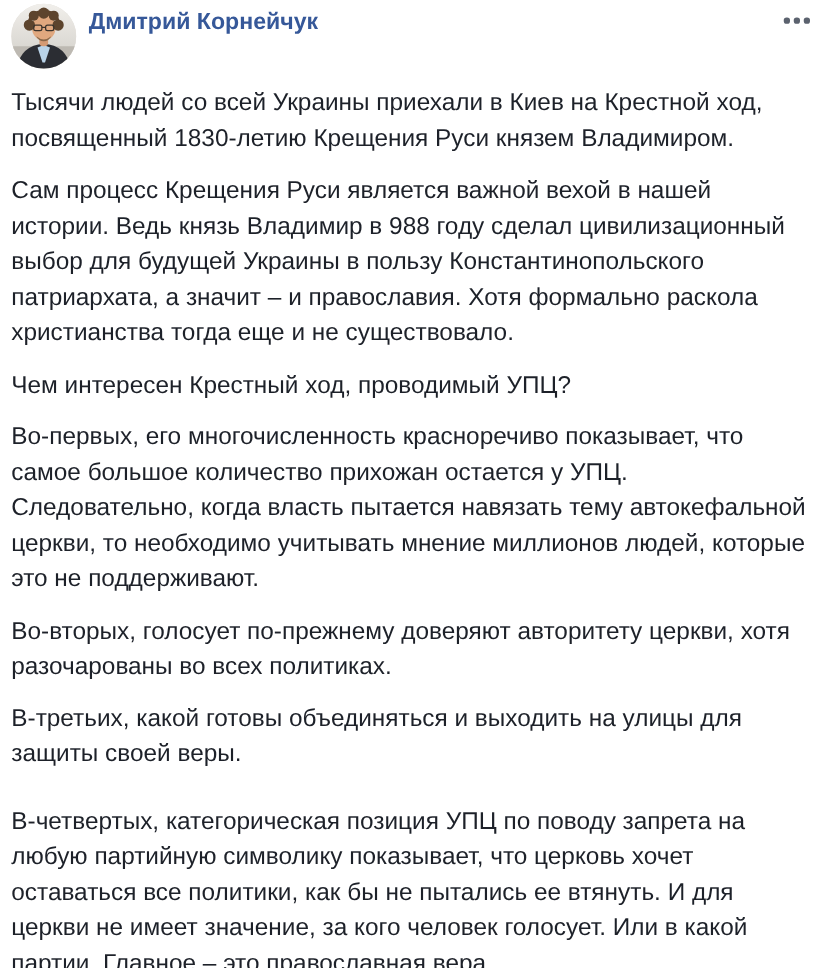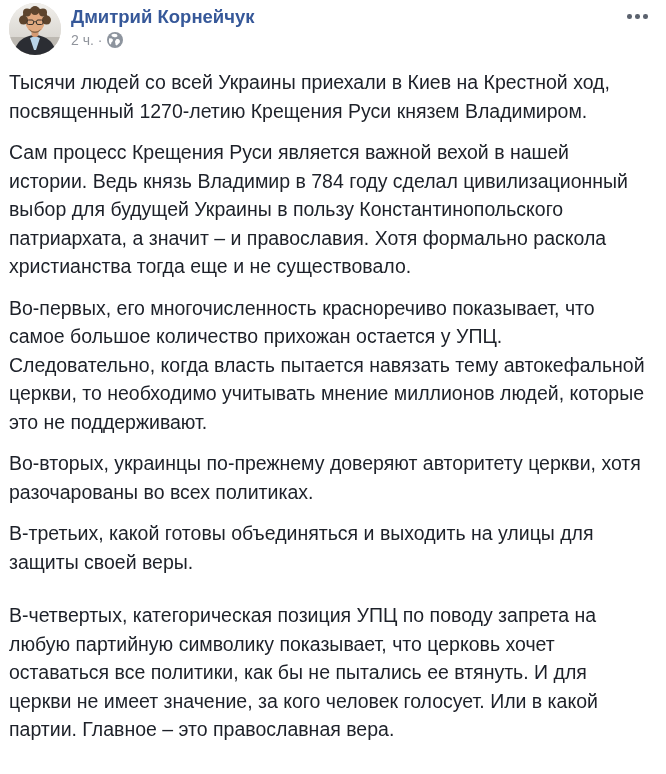--- a/index.html
+++ b/index.html
@@ -119,45 +119,34 @@
         <path d="M20 26 Q26 31 32 26 Q30 30 26 30 Q22 30 20 26 Z" fill="#6b5138" opacity="0.75"></path>
 
         <rect x="18" y="17" width="6.5" height="4.5" rx="1.5" fill="none" stroke="#3a332c" stroke-width="1"></rect>
         <rect x="27.5" y="17" width="6.5" height="4.5" rx="1.5" fill="none" stroke="#3a332c" stroke-width="1"></rect>
         <line x1="24.5" y1="18.8" x2="27.5" y2="18.8" stroke="#3a332c" stroke-width="1"></line>
       </svg>
     </div>
 
     <div class="header-info">
       <a class="author-link">Дмитрий Корнейчук</a>
-      <div class="meta-row">
-        <span>2 ч.</span>
-        <span class="meta-sep">·</span>
-        <span class="globe-icon">
-          <svg viewBox="0 0 16 16" xmlns="http://www.w3.org/2000/svg">
-            <circle cx="8" cy="8" r="8" fill="#8d949e"></circle>
-            <path d="M4.6 2.4 Q7.2 1.2 9.8 2.2 L10.6 4.0 Q9.4 5.6 7.4 5.2 L5.2 4.6 Q4.2 3.6 4.6 2.4 Z" fill="#ffffff"></path>
-            <path d="M2.2 6.2 L4.8 6.6 Q6.4 7.4 5.8 9.0 L4.2 10.8 Q4.6 12.4 3.4 12.6 Q1.2 10.4 2.2 6.2 Z" fill="#ffffff"></path>
-            <path d="M9.6 7.0 Q12.0 6.6 12.8 8.4 Q13.6 10.2 11.8 11.6 L9.8 13.6 Q8.0 13.2 8.4 11.2 Q7.4 9.6 8.6 8.2 Z" fill="#ffffff"></path>
-          </svg>
-        </span>
-      </div>
     </div>
 
     <div class="menu-button" title="">
       <span class="dot"></span>
       <span class="dot"></span>
       <span class="dot"></span>
     </div>
 
   </div>
 
   <div class="post-body">
-    <p>Тысячи людей со всей Украины приехали в Киев на Крестной ход, посвященный 1270-летию Крещения Руси князем Владимиром.</p>
-    <p>Сам процесс Крещения Руси является важной вехой в нашей истории. Ведь князь Владимир в 784 году сделал цивилизационный выбор для будущей Украины в пользу Константинопольского патриархата, а значит – и православия. Хотя формально раскола христианства тогда еще и не существовало.</p>
+    <p>Тысячи людей со всей Украины приехали в Киев на Крестной ход, посвященный 1830-летию Крещения Руси князем Владимиром.</p>
+    <p>Сам процесс Крещения Руси является важной вехой в нашей истории. Ведь князь Владимир в 988 году сделал цивилизационный выбор для будущей Украины в пользу Константинопольского патриархата, а значит – и православия. Хотя формально раскола христианства тогда еще и не существовало.</p>
+    <p>Чем интересен Крестный ход, проводимый УПЦ?</p>
     <p>Во-первых, его многочисленность красноречиво показывает, что самое большое количество прихожан остается у УПЦ. Следовательно, когда власть пытается навязать тему автокефальной церкви, то необходимо учитывать мнение миллионов людей, которые это не поддерживают.</p>
-    <p>Во-вторых, украинцы по-прежнему доверяют авторитету церкви, хотя разочарованы во всех политиках.</p>
+    <p>Во-вторых, голосует по-прежнему доверяют авторитету церкви, хотя разочарованы во всех политиках.</p>
     <p>В-третьих, какой готовы объединяться и выходить на улицы для защиты своей веры.</p>
     <p>В-четвертых, категорическая позиция УПЦ по поводу запрета на любую партийную символику показывает, что церковь хочет оставаться все политики, как бы не пытались ее втянуть. И для церкви не имеет значение, за кого человек голосует. Или в какой партии. Главное – это православная вера.</p>
 
   </div>
 
 </div>
 
 </body></html>

